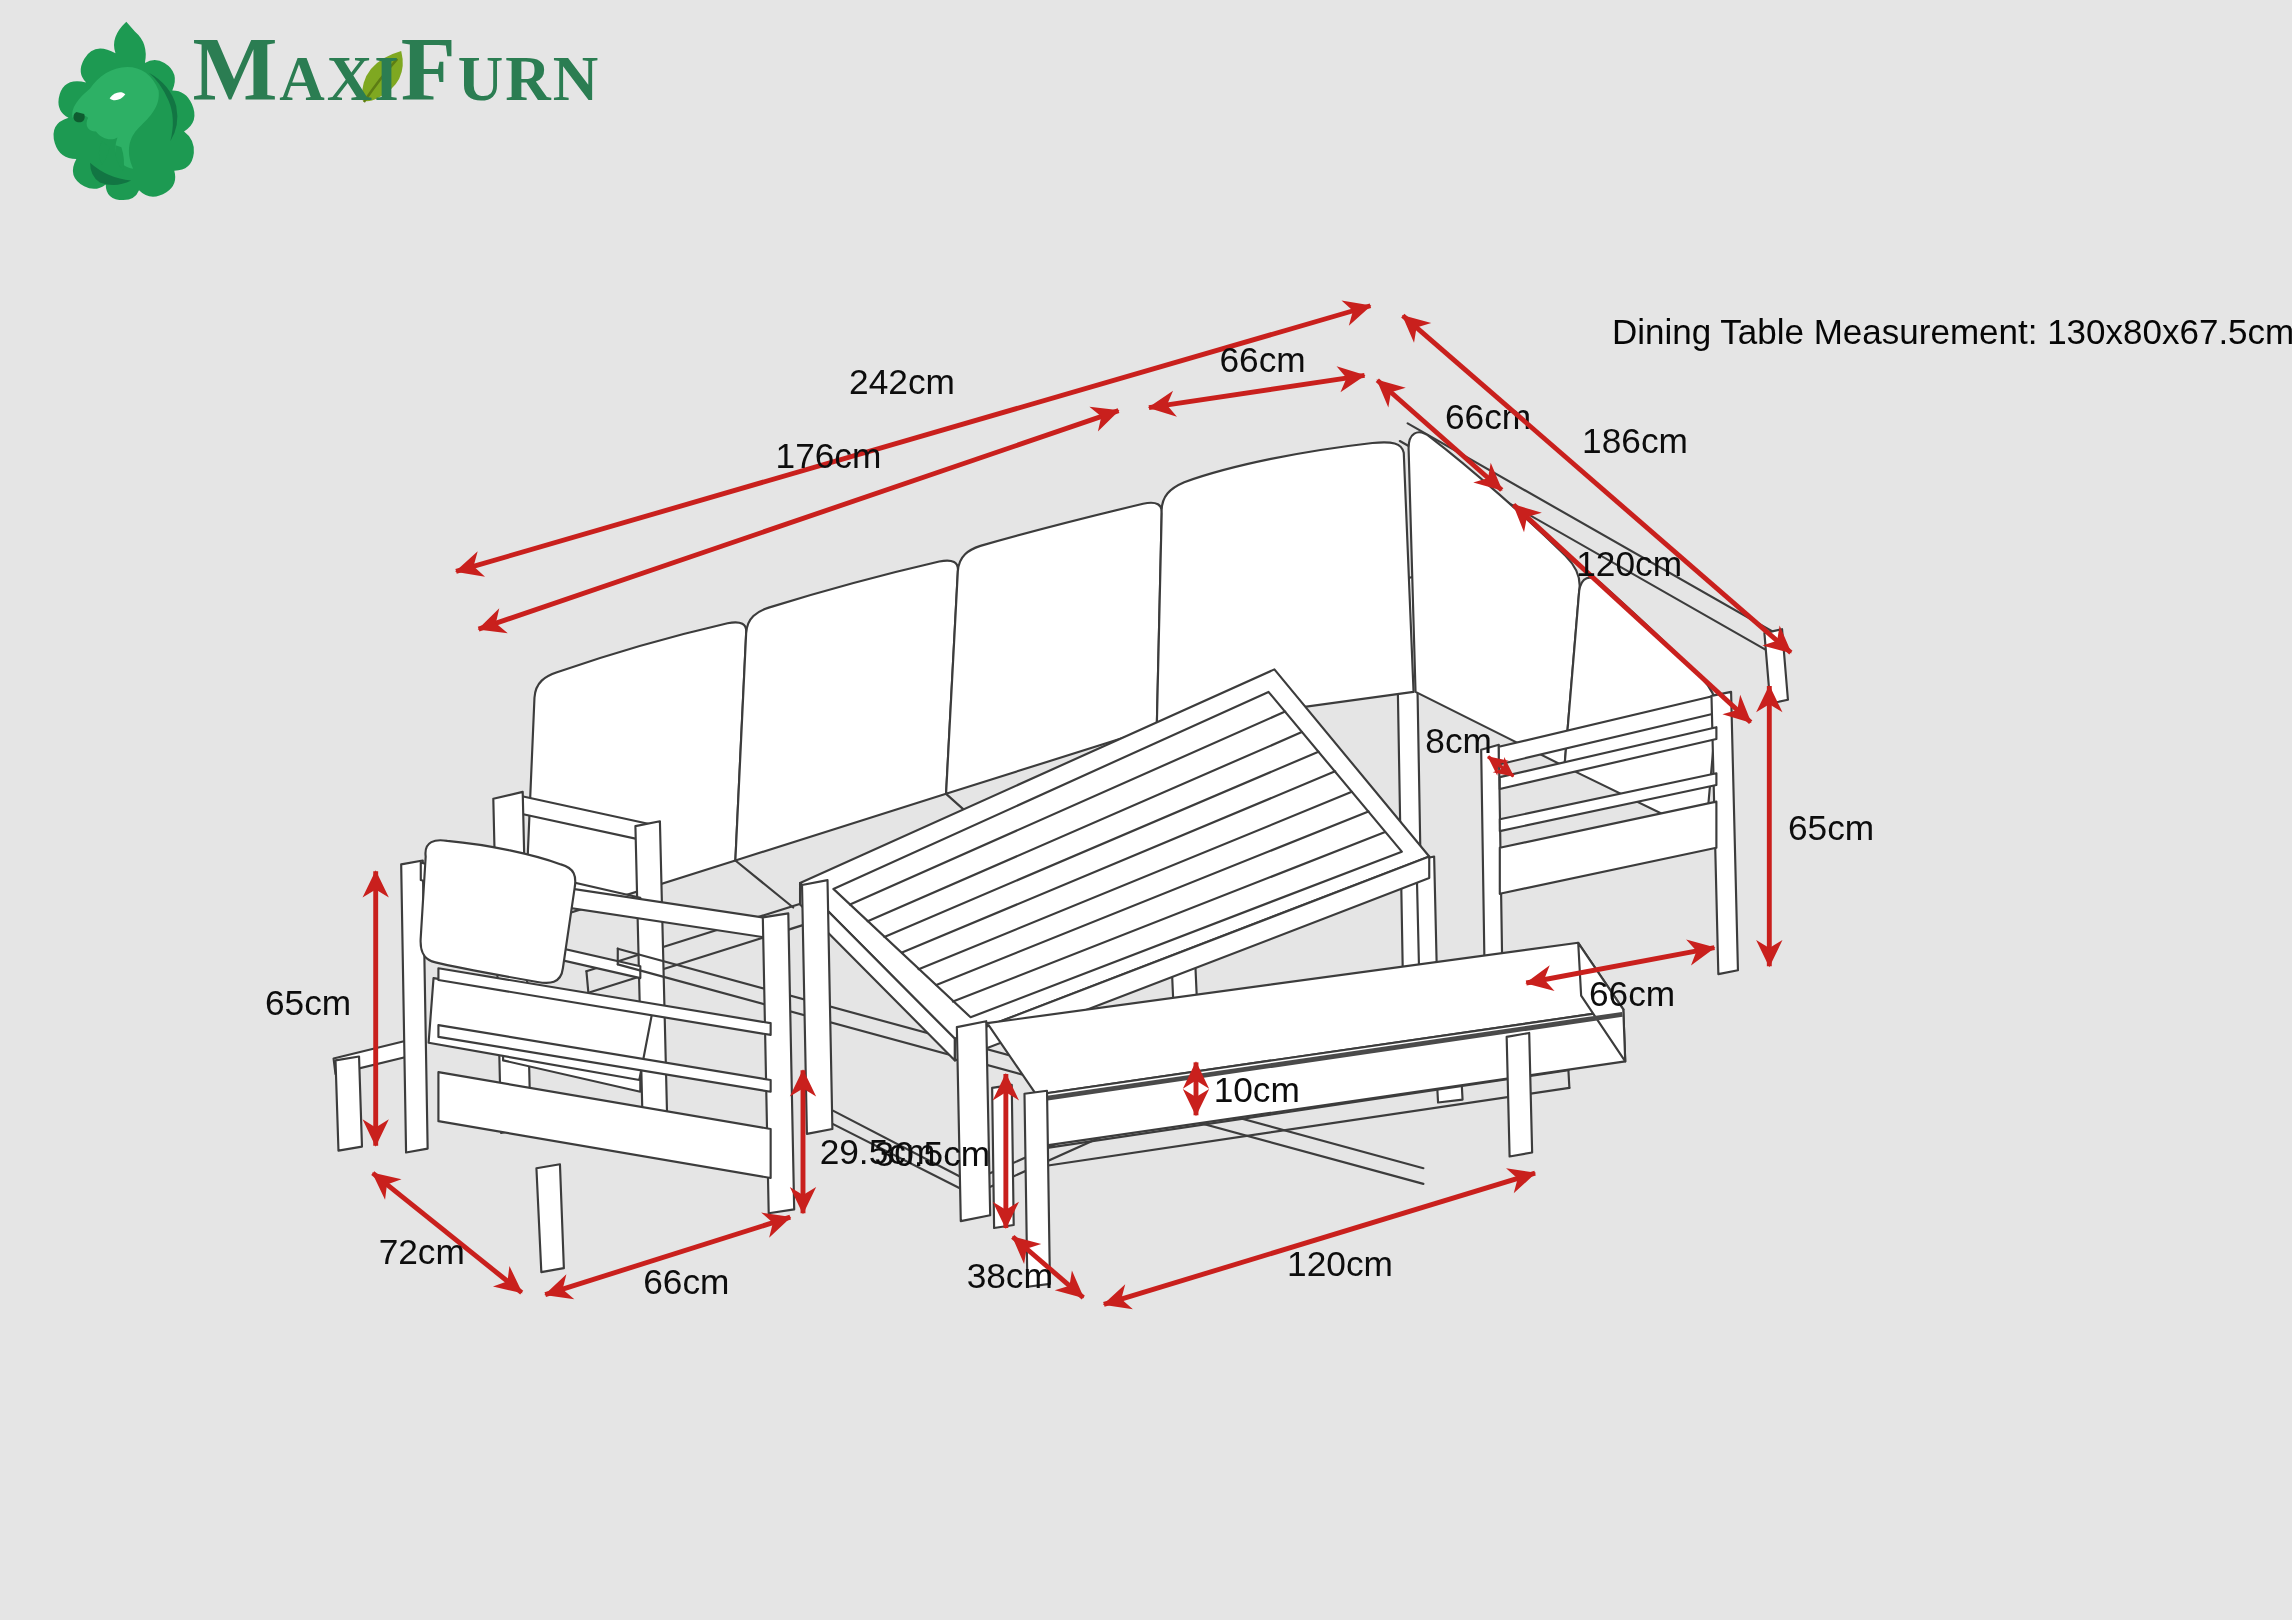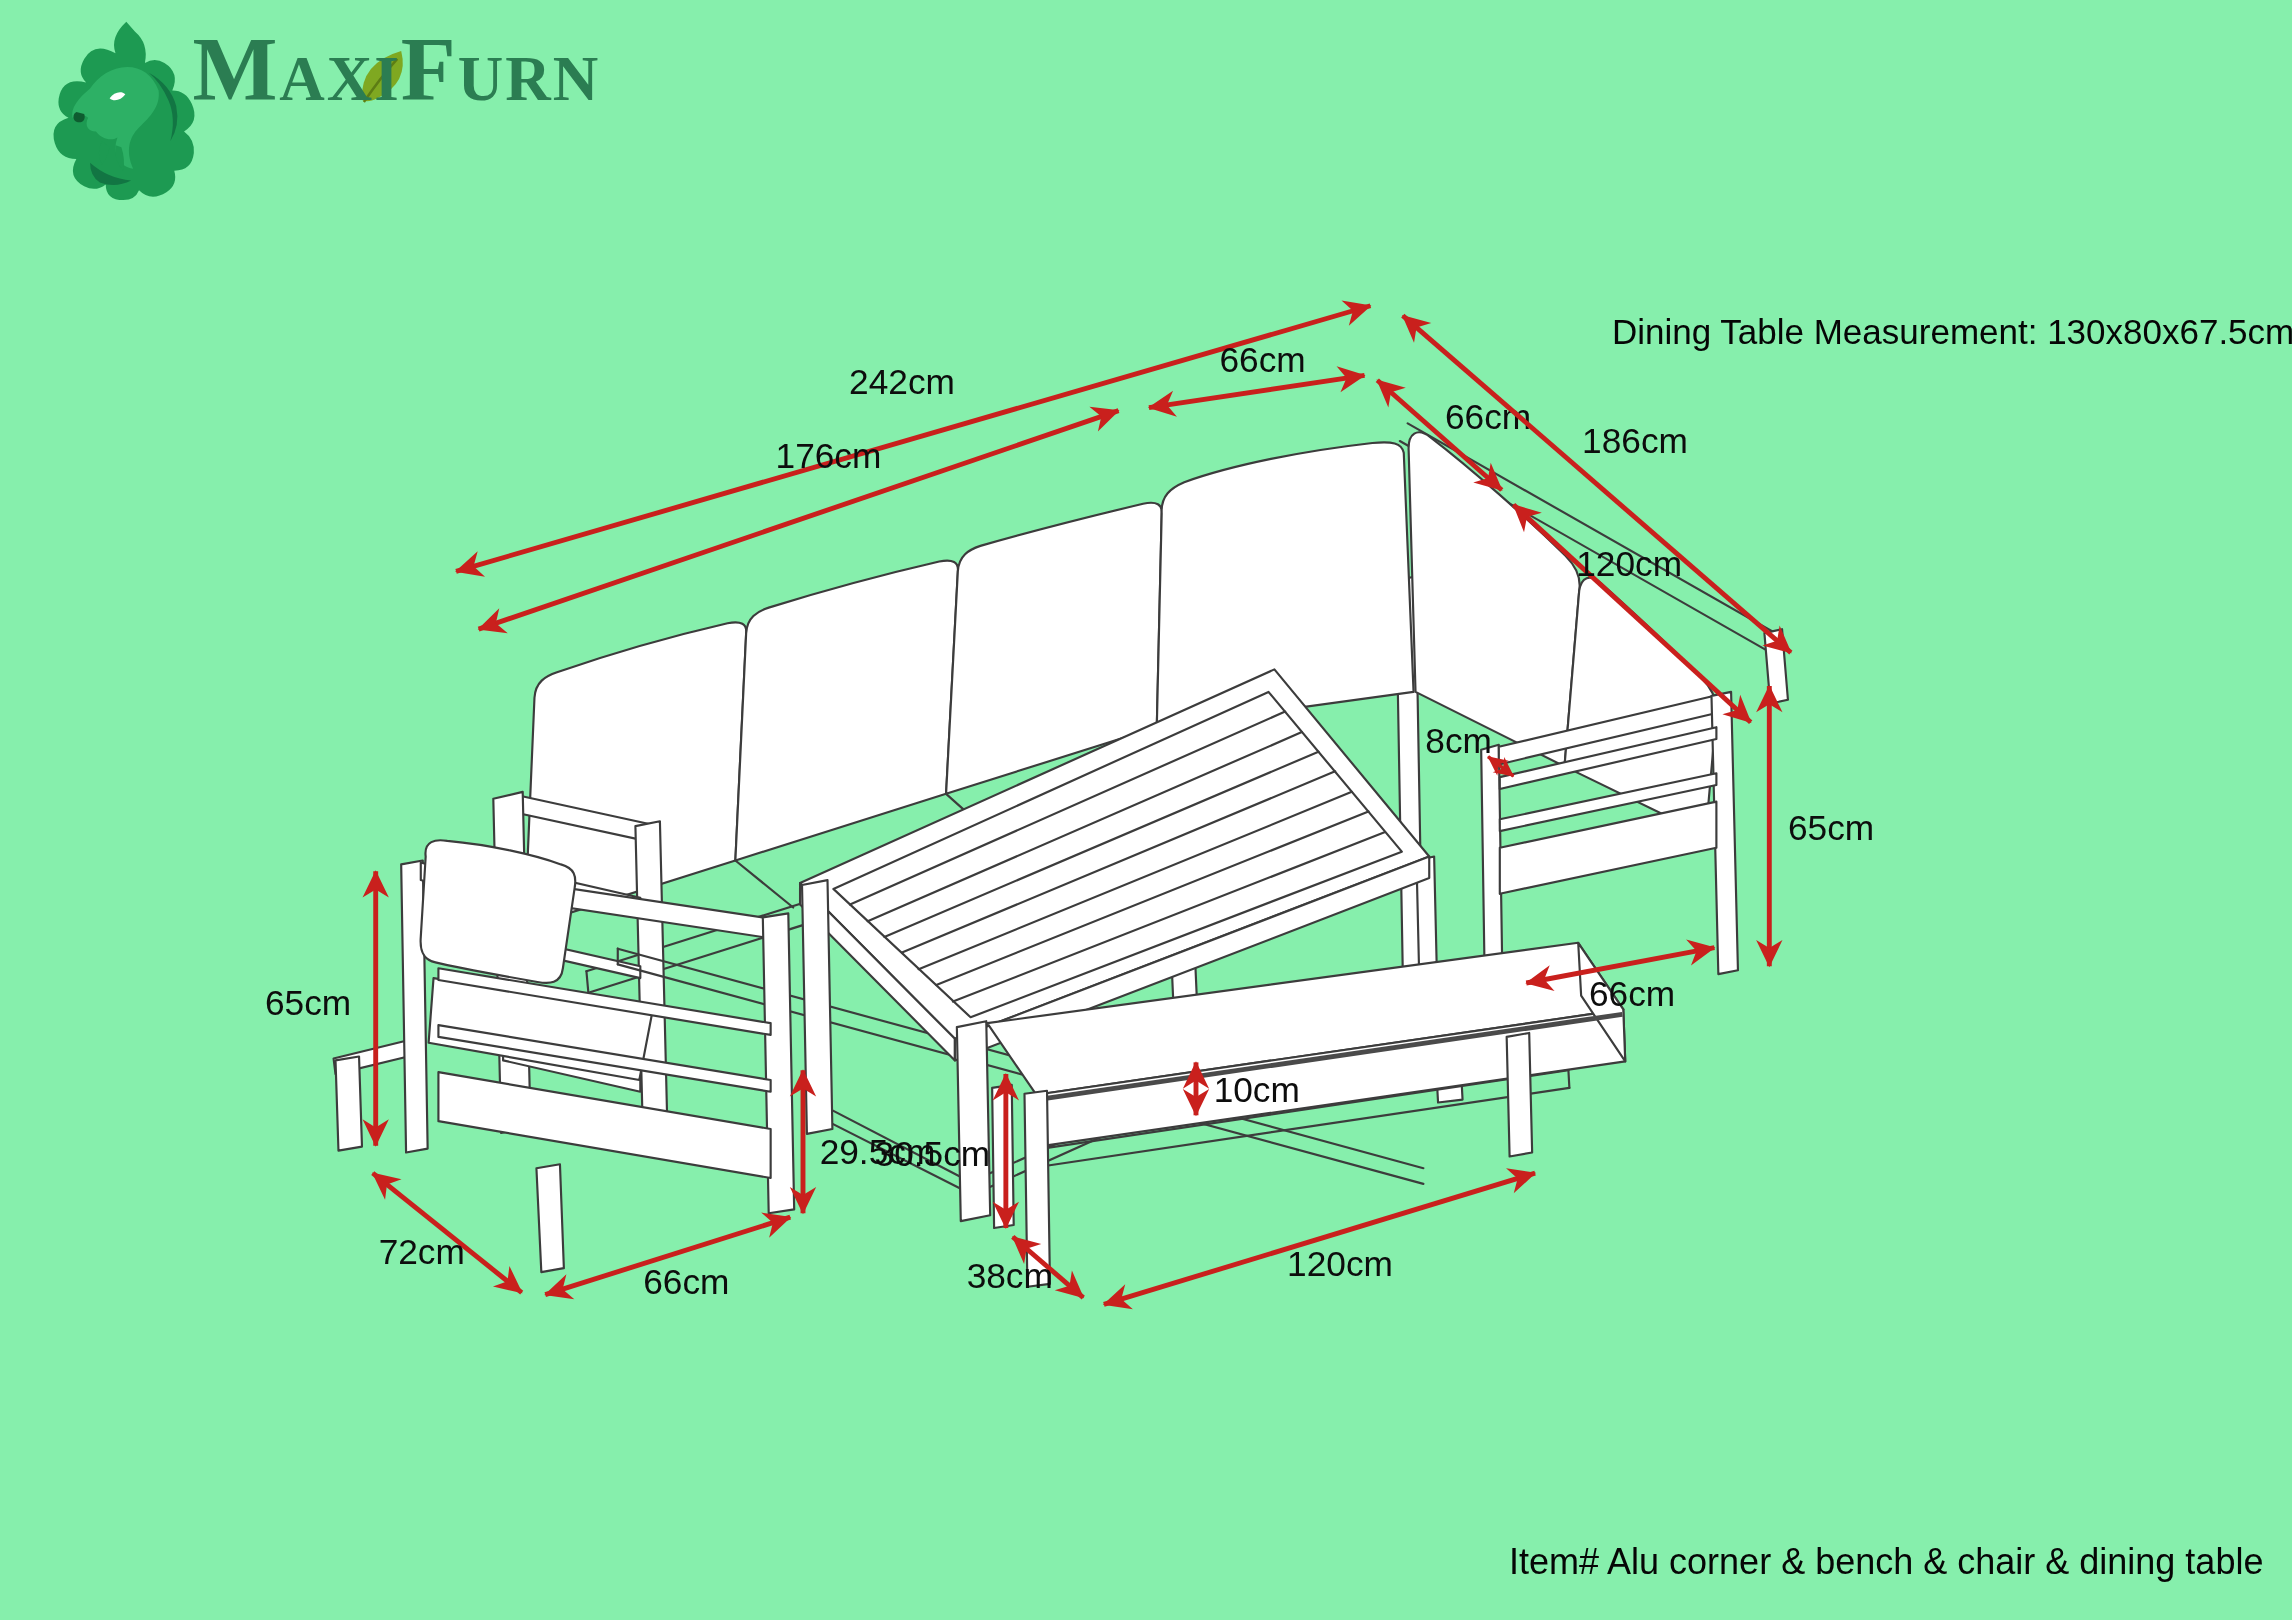--- a/index.html
+++ b/index.html
@@ -1,16 +1,16 @@
 <!DOCTYPE html>
 <html><head>
 <meta charset="utf-8">
 <style>
   html,body{margin:0;padding:0;background:#ffffff;}
-  .stage{position:relative;width:2293px;height:1620px;background:#86efac;overflow:hidden;
+  .stage{position:relative;width:2293px;height:1620px;background:#e5e5e5;overflow:hidden;
          font-family:"Liberation Sans",sans-serif;color:#101010;}
   .layer{position:absolute;left:0;top:0;}
   
   .logo{position:absolute;left:27.4px;top:9.8px;width:588px;height:196px;}
   .brand{position:absolute;left:165px;top:7.8px;font-family:"Liberation Serif",serif;
          font-weight:bold;font-variant:small-caps;font-size:90px;letter-spacing:2px;
          color:#2b7d52;}
   
   .dining-meas{position:absolute;left:1612px;top:312px;font-size:35px;color:#060606;white-space:nowrap;}
   .desc{position:absolute;left:1894px;top:433px;width:338px;font-size:29px;line-height:36px;
@@ -47,21 +47,20 @@
     <svg width="55" height="57" viewBox="0 0 56 58" style="position:absolute;left:331px;top:39px">
       <path fill="#7fa821" d="M4,52 Q2,14 44,2 Q52,34 20,50 Q10,55 4,52 Z"></path>
       <path stroke="#5d7d14" stroke-width="2.5" fill="none" d="M6,54 Q22,30 40,10"></path>
     </svg>
     <span class="brand">MaxiFurn</span>
   </div>
 
   <div class="dining-meas">Dining Table Measurement: 130x80x67.5cm</div>
 
 
-  <div class="item-line">Item# Alu corner &amp; bench &amp; chair &amp; dining table</div>
 
   <svg class="layer" width="2293" height="1620" viewBox="0 0 2339 1653">
     <defs>
       <marker id="ahE" viewBox="0 0 12 12" refX="11" refY="6" markerWidth="6.2" markerHeight="6.2" orient="auto">
         <path d="M0.6,0.8 L11.4,6 L0.6,11.2 L3.8,6 Z" fill="#c9201d"></path>
       </marker>
       <marker id="ahS" viewBox="0 0 12 12" refX="11" refY="6" markerWidth="6.2" markerHeight="6.2" orient="auto-start-reverse">
         <path d="M0.6,0.8 L11.4,6 L0.6,11.2 L3.8,6 Z" fill="#c9201d"></path>
       </marker>
     </defs>

